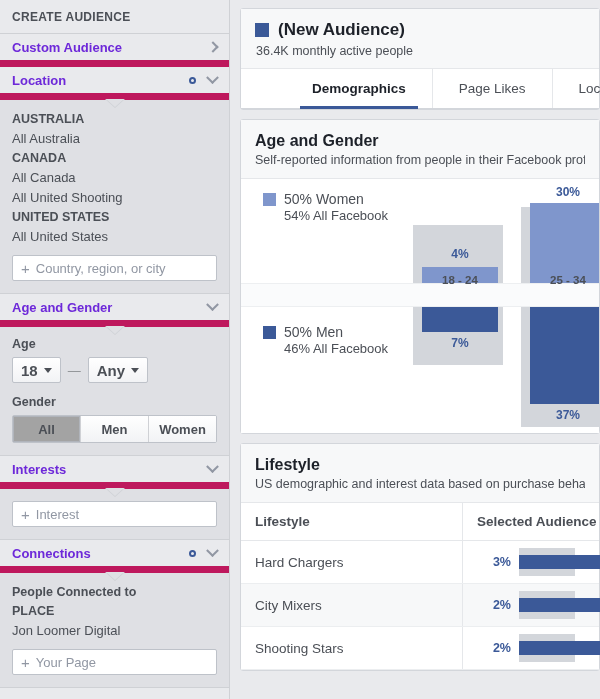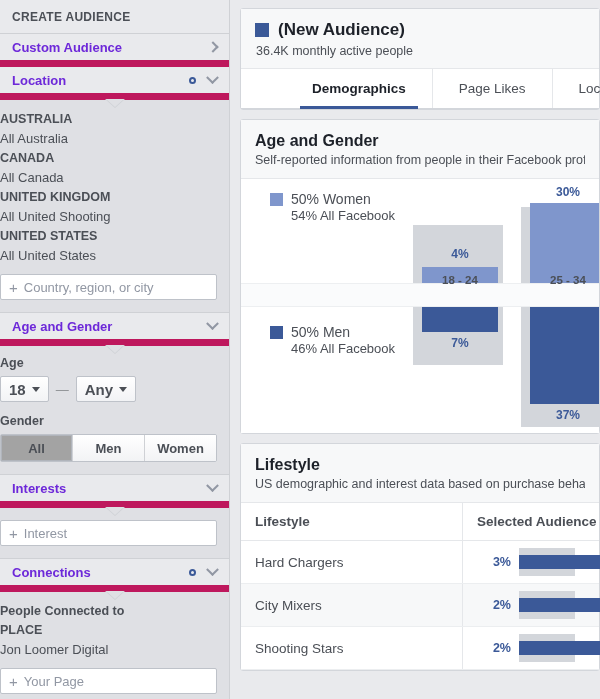--- a/index.html
+++ b/index.html
@@ -53,21 +53,21 @@
     display: inline-block;
   }
   .gear-dot {
     width: 7px; height: 7px; border-radius: 50%;
     border: 2px solid #3b5998;
     display: inline-block;
   }
   .sb-panel {
     background: #dfe0e4;
     border-bottom: 1px solid #cfd1d5;
-    padding: 10px 12px 12px 0;
+    padding: 10px 12px 12px 12px;
     position: relative;
   }
   .sb-panel::before {
     content: "";
     position: absolute;
     top: -1px; left: 50%; margin-left: -9px;
     width: 0; height: 0;
     border-left: 9px solid transparent;
     border-right: 9px solid transparent;
     border-top: 8px solid #dfe0e4;
@@ -216,21 +216,21 @@
     white-space: nowrap; overflow: hidden;
   }
 
   
   .chart {
     position: relative;
     height: 254px;
     background: #fff;
     overflow: hidden;
   }
-  .legend { position: absolute; left: 29px; }
+  .legend { position: absolute; left: 22px; }
   .legend.women { top: 12px; }
   .legend.men { top: 145px; }
   .legend-top { display: flex; align-items: center; gap: 8px; }
   .sw { width: 13px; height: 13px; display: inline-block; flex: 0 0 13px; }
   .sw.light { background: #7f96cc; }
   .sw.dark { background: #3b5998; }
   .legend-main { font-size: 14px; color: #4b4f56; }
   .legend-sub { font-size: 13px; color: #4b4f56; margin: 1px 0 0 21px; }
 
   .axis-band {
@@ -346,21 +346,20 @@
         <span class="gear-dot"></span>
         <span class="chev-down"></span>
       </span>
     </div>
 
     <div class="sb-panel">
       <div class="loc-country">AUSTRALIA</div>
       <div class="loc-place">All Australia</div>
       <div class="loc-country">CANADA</div>
       <div class="loc-place">All Canada</div>
-      <div class="loc-country">UNITED KINGDOM</div>
       <div class="loc-place">All United Shooting</div>
       <div class="loc-country">UNITED STATES</div>
       <div class="loc-place">All United States</div>
       <div class="field">
         <span class="plus">+</span>
         <span>Country, region, or city</span>
       </div>
     </div>
 
     <div class="sb-row">

